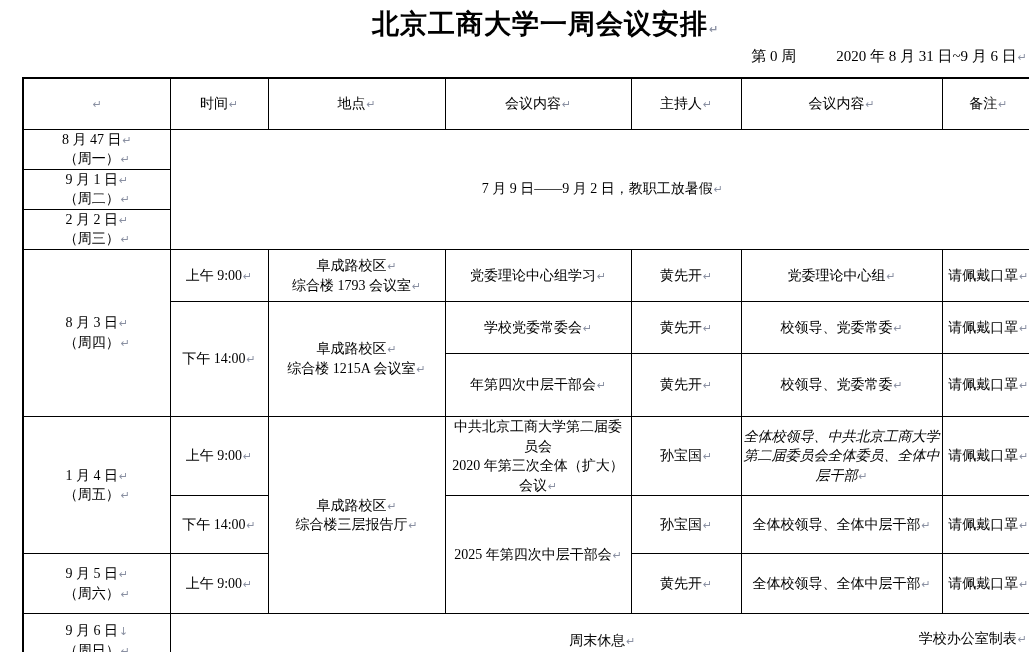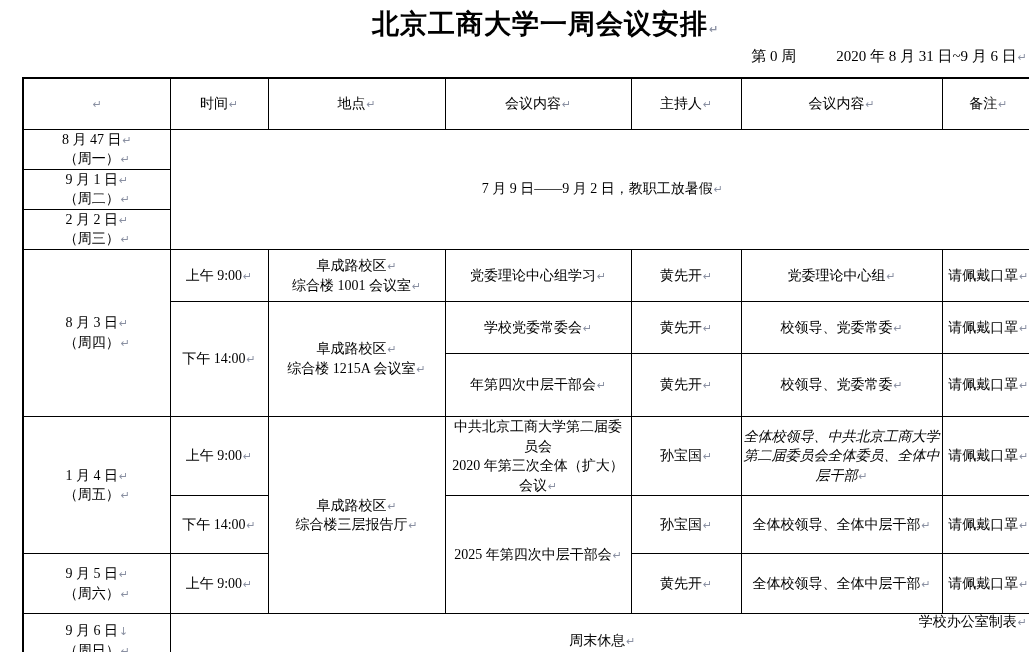--- a/index.html
+++ b/index.html
@@ -32,21 +32,21 @@
   }
   .small{font-size:13px;line-height:1.35;}
   .tl{text-align:left;padding:2px 6px;font-style:italic;}
   .pm{color:#8a90a2;font-size:11px;margin-left:1px;font-family:"DejaVu Sans",sans-serif;}
   .sq{
     text-decoration-style:wavy;
     text-decoration-color:#ff2222;
     text-decoration-thickness:1px;
     text-underline-offset:3px;
   }
-  .footer{position:absolute;top:613px;right:16px;font-size:14px;}
+  .footer{position:absolute;top:630px;right:16px;font-size:14px;}
 
   tr.h-head{height:51px;}
   tr.h-day{height:35px;}
   tr.h-52{height:52px;}
   tr.h-63{height:63px;}
   tr.h-62{height:62px;}
   tr.h-58{height:58px;}
   tr.h-60{height:60px;}
   tr.h-54{height:54px;}
 </style>
@@ -108,21 +108,21 @@
     </tr>
 
     <tr class="h-52">
       <td rowspan="3">
         <span>8 月 3 日</span><span class="pm">↵</span><br>
         <span>（周四）</span><span class="pm">↵</span>
       </td>
       <td><span>上午 9:00</span><span class="pm">↵</span></td>
       <td>
         <span class="sq">阜成</span><span>路校区</span><span class="pm">↵</span><br>
-        <span>综合楼 1001 会议室</span><span class="pm">↵</span>
+        <span>综合楼 1793 会议室</span><span class="pm">↵</span>
       </td>
       <td><span>党委理论中心组学习</span><span class="pm">↵</span></td>
       <td><span>黄先开</span><span class="pm">↵</span></td>
       <td><span>党委理论中心组</span><span class="pm">↵</span></td>
       <td><span>请佩戴口罩</span><span class="pm">↵</span></td>
     </tr>
     <tr class="h-52">
       <td rowspan="2"><span>下午 14:00</span><span class="pm">↵</span></td>
       <td rowspan="2">
         <span class="sq">阜成</span><span>路校区</span><span class="pm">↵</span><br>

